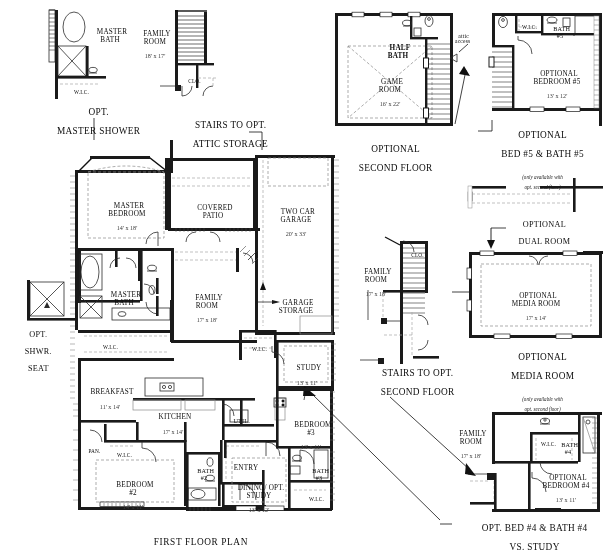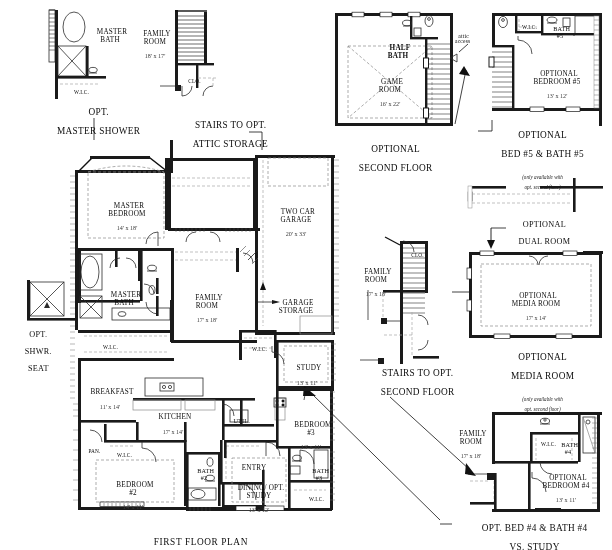--- a/index.html
+++ b/index.html
@@ -828,20 +828,23 @@
 </div>
 <div class="lbl cap" style="left:452px;top:515px;width:160px;">
   <span>OPT. BED #4 &amp; BATH #4</span><br>
   <span>VS. STUDY</span>
 </div>
 
 <div class="lbl rm" style="left:88px;top:196px;width:78px;">
   <span>MASTER<br>BEDROOM</span>
   <span class="d">14' x 18'</span>
 </div>
+<div class="lbl rm" style="left:176px;top:198px;width:74px;">
+  <span>COVERED<br>PATIO</span>
+</div>
 <div class="lbl rm" style="left:265px;top:202px;width:62px;">
   <span>TWO CAR<br>GARAGE</span>
   <span class="d">20' x 33'</span>
 </div>
 <div class="lbl rm" style="left:100px;top:285px;width:48px;">
   <span>MASTER<br>BATH</span>
 </div>
 <div class="lbl rm" style="left:182px;top:288px;width:50px;">
   <span>FAMILY<br>ROOM</span>
   <span class="d">17' x 18'</span>
@@ -876,21 +879,21 @@
 <div class="lbl tiny" style="left:224px;top:412px;width:32px;font-size:6.2px;">
   <span>UTIL.</span>
 </div>
 <div class="lbl rm" style="left:285px;top:415px;width:52px;">
   <span>BEDROOM<br>#3</span>
   <span class="d">13' x 11'</span>
 </div>
 <div class="lbl" style="left:188px;top:462px;width:32px;font-size:6.2px;">
   <span>BATH<br>#2</span>
 </div>
-<div class="lbl rm" style="left:222px;top:458px;width:44px;padding-left:8px;">
+<div class="lbl rm" style="left:222px;top:458px;width:44px;">
   <span>ENTRY</span>
 </div>
 <div class="lbl" style="left:303px;top:462px;width:32px;font-size:6.2px;">
   <span>BATH<br>#3</span>
 </div>
 <div class="lbl tiny" style="left:300px;top:492px;width:30px;">
   <span>W.I.C.</span>
 </div>
 <div class="lbl rm" style="left:100px;top:475px;width:66px;">
   <span>BEDROOM<br>#2</span>

